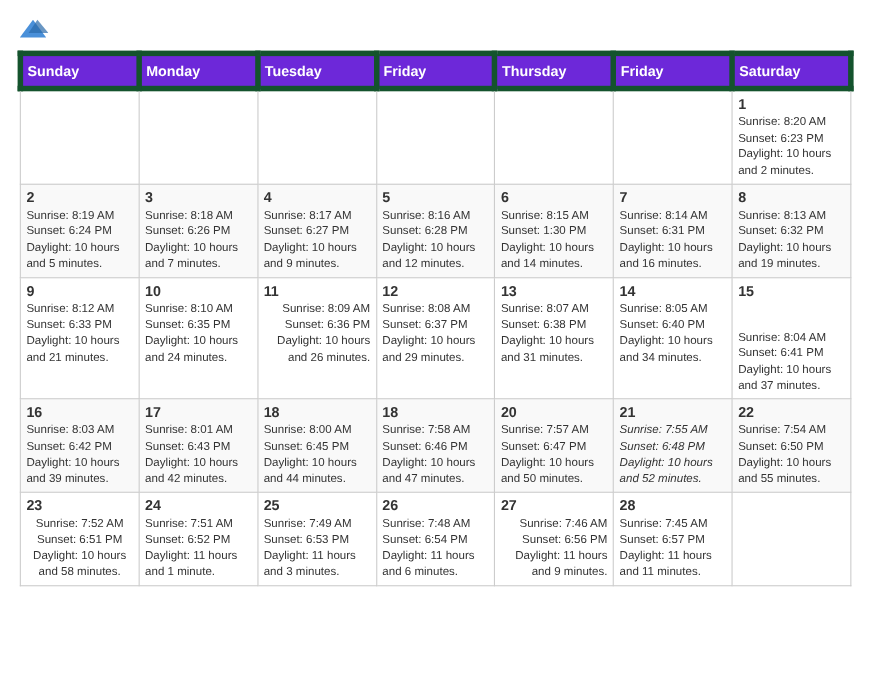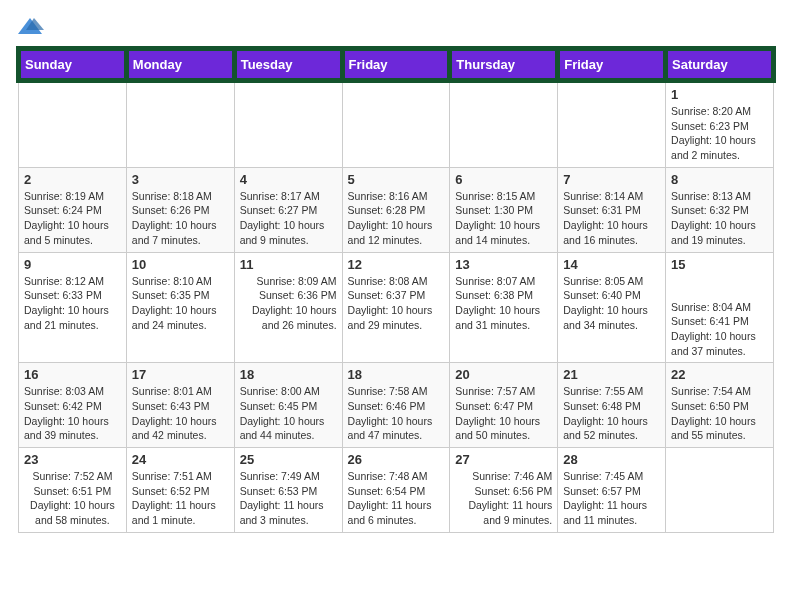--- a/index.html
+++ b/index.html
@@ -248,21 +248,21 @@
 Daylight: 10 hours and 47 minutes.</div>
         </td>
         <td>
           <span class="day-number">20</span>
           <div class="day-info" style="white-space: pre-line;">Sunrise: 7:57 AM
 Sunset: 6:47 PM
 Daylight: 10 hours and 50 minutes.</div>
         </td>
         <td>
           <span class="day-number">21</span>
-          <div class="day-info" style="white-space: pre-line;">Sunrise: 7:55 AM
+          <div class="day-info" style="white-space: pre-line; font-style: italic;">Sunrise: 7:55 AM
 Sunset: 6:48 PM
 Daylight: 10 hours and 52 minutes.</div>
         </td>
         <td>
           <span class="day-number">22</span>
           <div class="day-info" style="white-space: pre-line;">Sunrise: 7:54 AM
 Sunset: 6:50 PM
 Daylight: 10 hours and 55 minutes.</div>
         </td>
       </tr>

